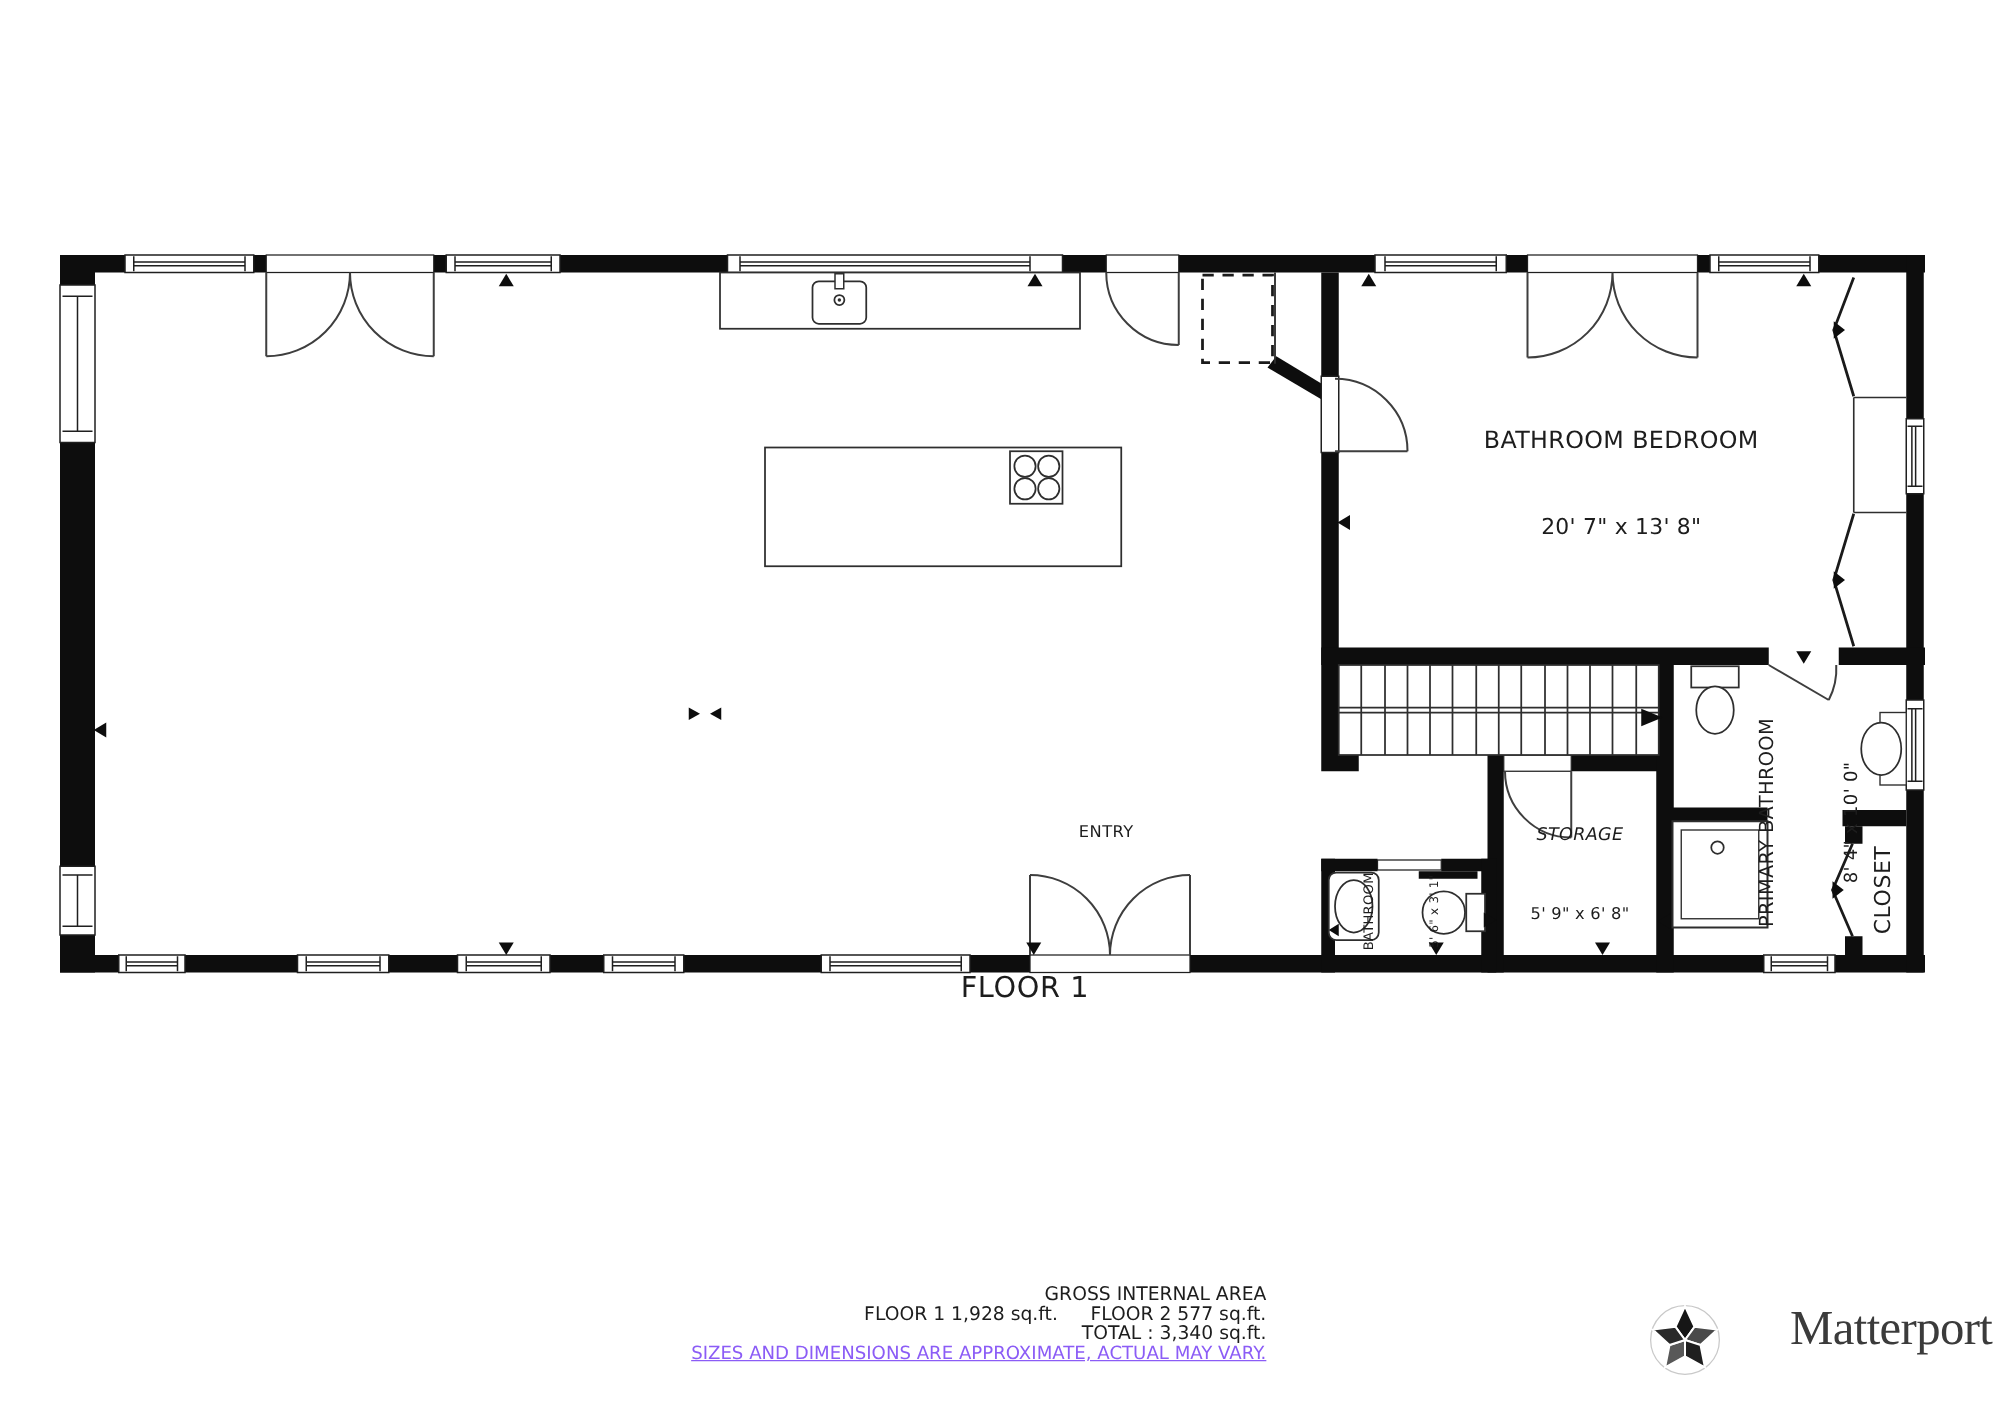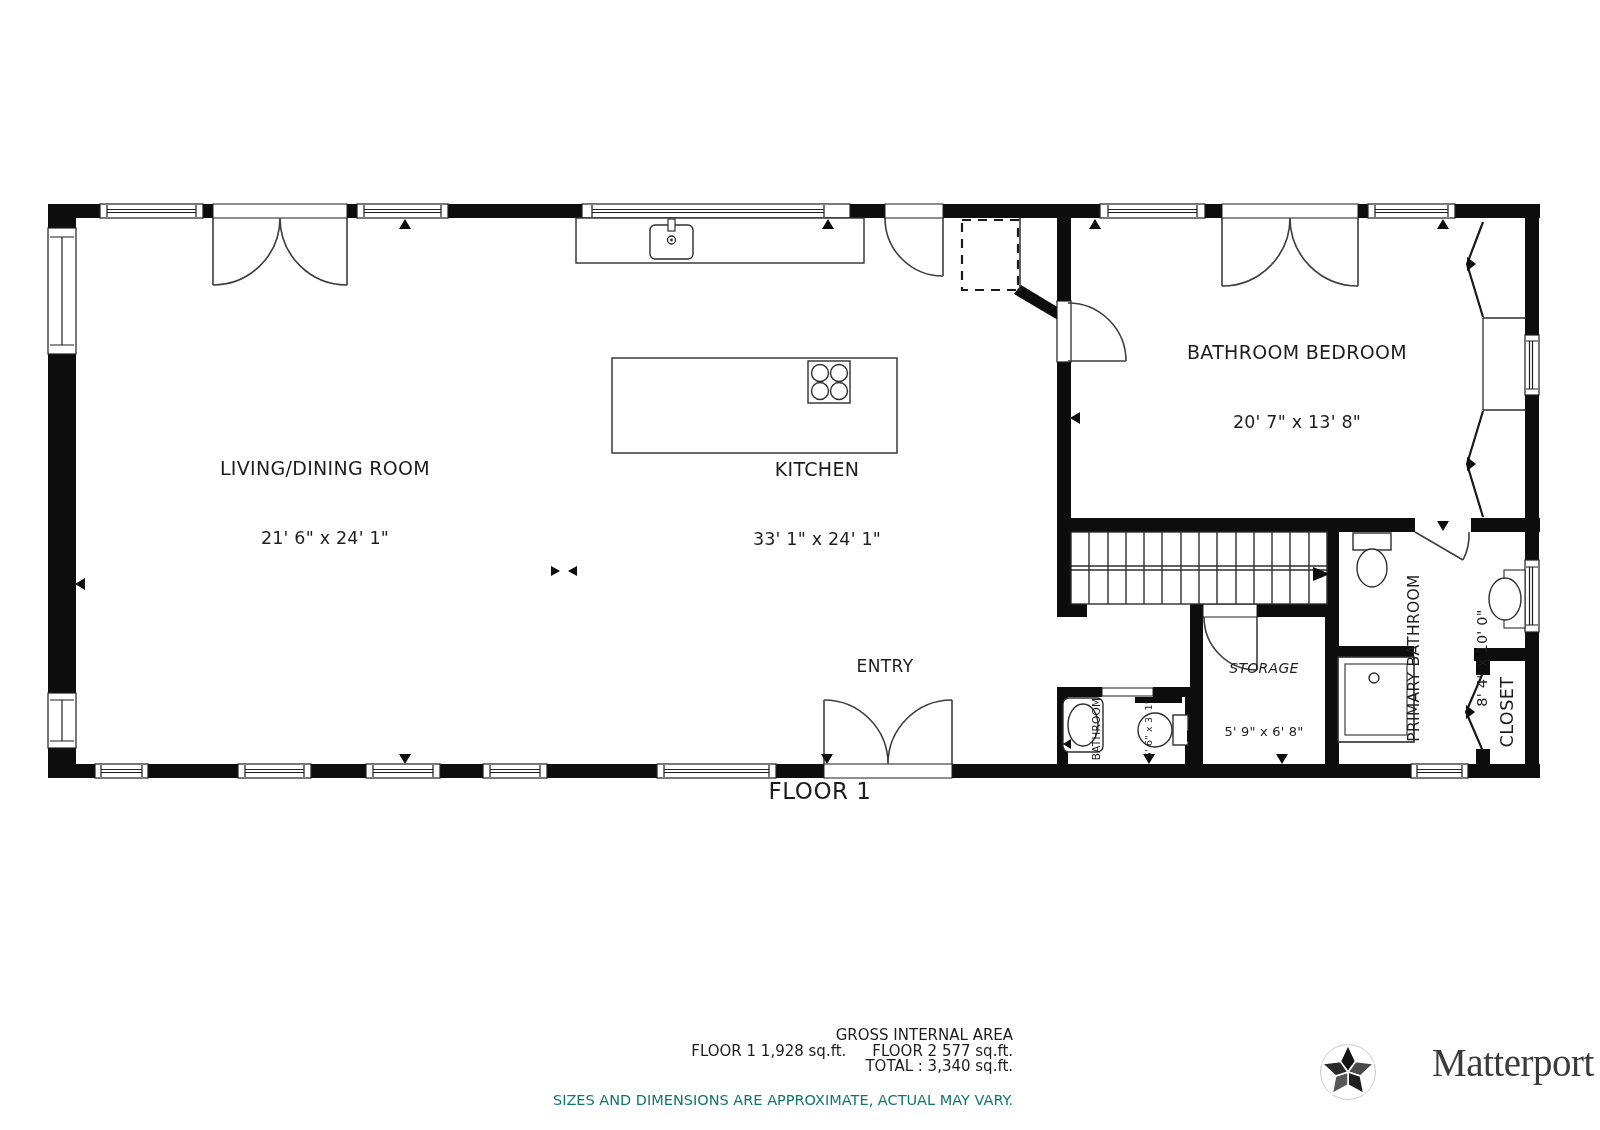--- a/index.html
+++ b/index.html
@@ -10,37 +10,37 @@
   .plan-svg{position:absolute;left:0;top:0;}
   .room-label{
     position:absolute;transform:translate(-50%,-50%);text-align:center;
     color:#1d1d1d;white-space:pre;line-height:1.4;
   }
   .room-label .nm{letter-spacing:.3px;}
   .room-label .dm{letter-spacing:.2px;}
   .vert{transform:translate(-50%,-50%) rotate(-90deg);}
   .lbl-living .nm,.lbl-kitchen .nm,.lbl-bedroom .nm{font-size:19px;}
   .lbl-living .dm,.lbl-kitchen .dm,.lbl-bedroom .dm{font-size:17.5px;}
-  .lbl-entry{font-size:17px;letter-spacing:.4px;}
+  .lbl-entry{font-size:13px;letter-spacing:.4px;}
   .lbl-storage .nm{font-size:14px;font-style:italic;}
   .lbl-storage .dm{font-size:13px;}
   .lbl-bath{line-height:1.25;}
   .lbl-bath .nm{font-size:10.5px;letter-spacing:.2px;}
   .lbl-bath .dm{font-size:9.5px;}
   .lbl-pbath{line-height:1.45;}
   .lbl-pbath .nm{font-size:15.5px;}
   .lbl-pbath .dm{font-size:14.5px;}
   .lbl-closet{font-size:17.5px;letter-spacing:.5px;}
   .lbl-floor{font-size:23px;letter-spacing:.5px;margin-left:20px;}
   .footer{
     position:absolute;left:783px;top:1028px;transform:translateX(-50%);
     text-align:right;font-size:15px;line-height:15.6px;color:#1d1d1d;white-space:nowrap;
   }
   .footer .gap{display:inline-block;width:26px;}
-  .footer .disclaimer{color:#0f766e;font-size:14.5px;margin-top:18px;}
+  .footer .disclaimer{color:#8b5cf6;font-size:14.5px;margin-top:1px;text-decoration:underline;}
   .brand{
     position:absolute;left:1318px;top:1040px;display:flex;align-items:flex-start;gap:48px;
   }
   .brand .word{
     font-family:"Liberation Serif","DejaVu Serif",serif;font-size:39px;color:#3b3b3b;
     letter-spacing:-.5px;margin-left:6px;
   }
   .brand .reg{font-family:"Liberation Serif","DejaVu Serif",serif;font-size:13px;color:#3b3b3b;vertical-align:18px;}
 </style>
 </head>
@@ -300,29 +300,21 @@
       <polygon points="75,584 85,578 85,590"></polygon>
       <polygon points="1070,418 1080,412 1080,424"></polygon>
       <polygon points="1326,737 1336,731 1336,743"></polygon>
       <polygon points="1197,736 1187,730 1187,742"></polygon>
       <polygon points="1063,744 1071,739 1071,749"></polygon>
       <polygon points="560,571 551,566 551,576"></polygon>
       <polygon points="568,571 577,566 577,576"></polygon>
     </g>
   </svg>
 
-  <div class="room-label lbl-living" style="left:325px;top:503px">
-    <div class="nm">LIVING/DINING ROOM</div>
-    <div class="dm">21' 6" x 24' 1"</div>
-  </div>
-
-  <div class="room-label lbl-kitchen" style="left:817px;top:504px">
-    <div class="nm">KITCHEN</div>
-    <div class="dm">33' 1" x 24' 1"</div>
-  </div>
+
 
   <div class="room-label lbl-bedroom" style="left:1297px;top:387px">
     <div class="nm">BATHROOM BEDROOM</div>
     <div class="dm">20' 7" x 13' 8"</div>
   </div>
 
   <div class="room-label lbl-entry" style="left:885px;top:667px">ENTRY</div>
 
   <div class="room-label lbl-storage" style="left:1264px;top:700px">
     <div class="nm">STORAGE</div>

